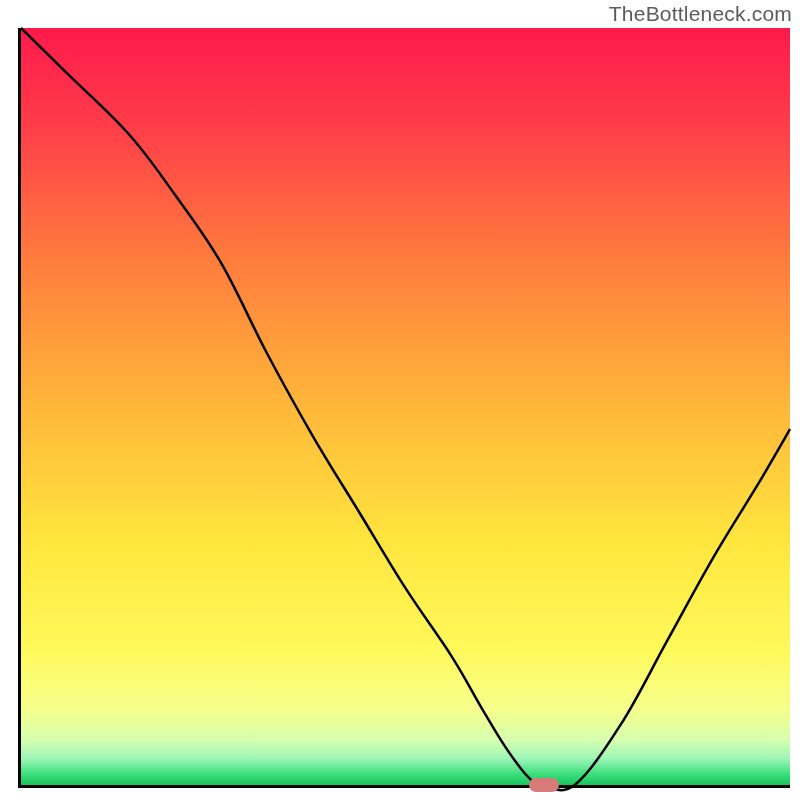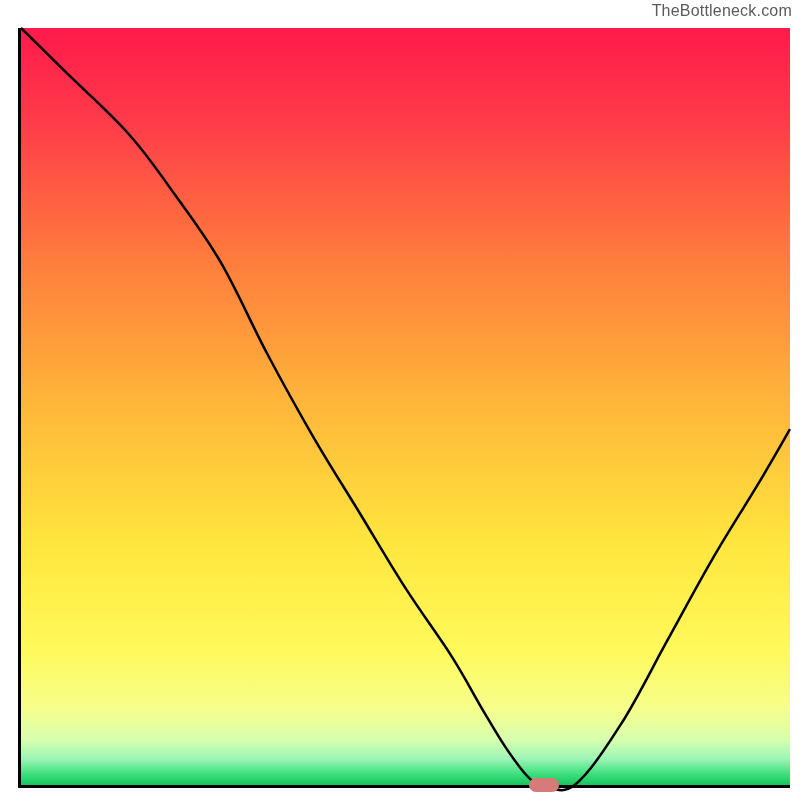--- a/index.html
+++ b/index.html
@@ -13,21 +13,21 @@
   }
   .frame {
     position: relative;
     width: 800px;
     height: 800px;
   }
   .watermark {
     position: absolute;
     top: 2px;
     right: 8px;
-    font-size: 16px;
+    font-size: 21px;
     font-weight: 500;
     color: #5b5b5b;
     letter-spacing: 0.2px;
     z-index: 10;
   }
   .plot-area {
     position: absolute;
     left: 18px;
     top: 28px;
     width: 772px;

